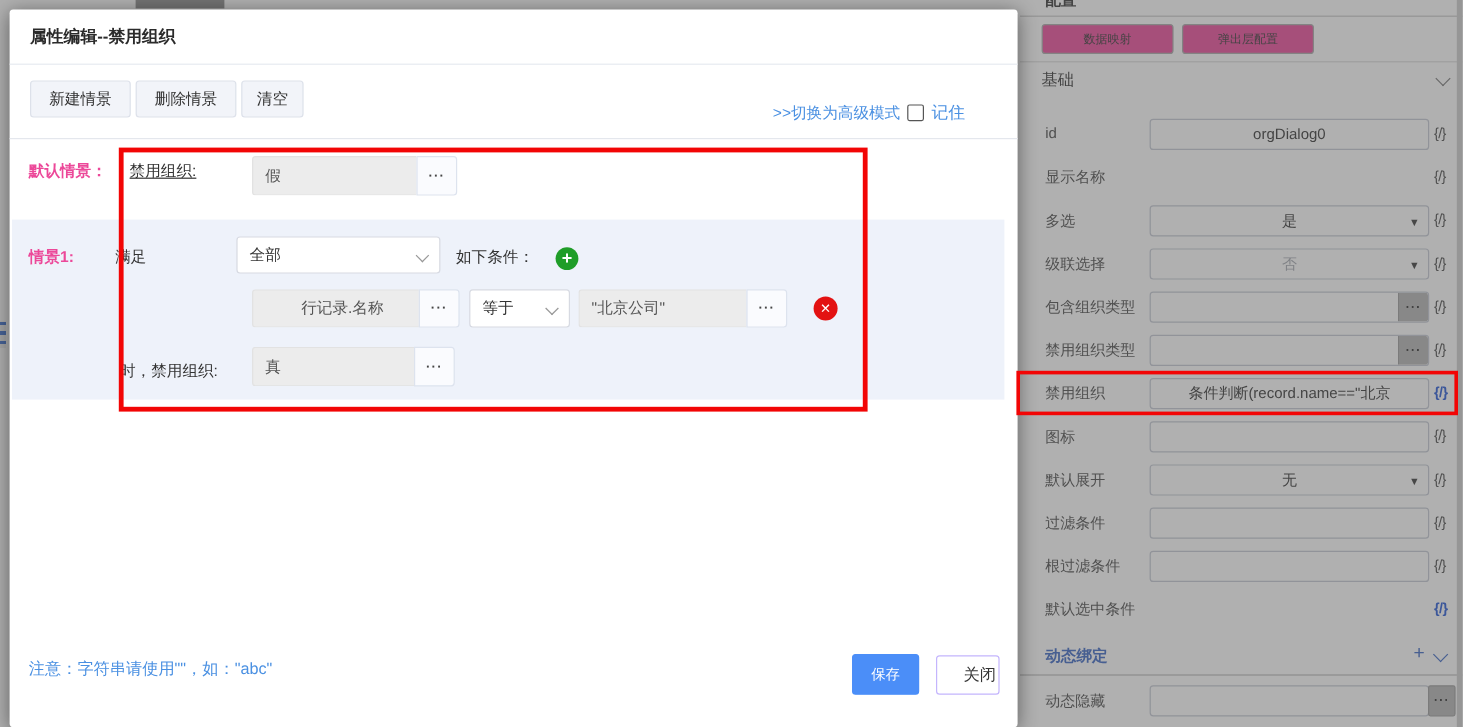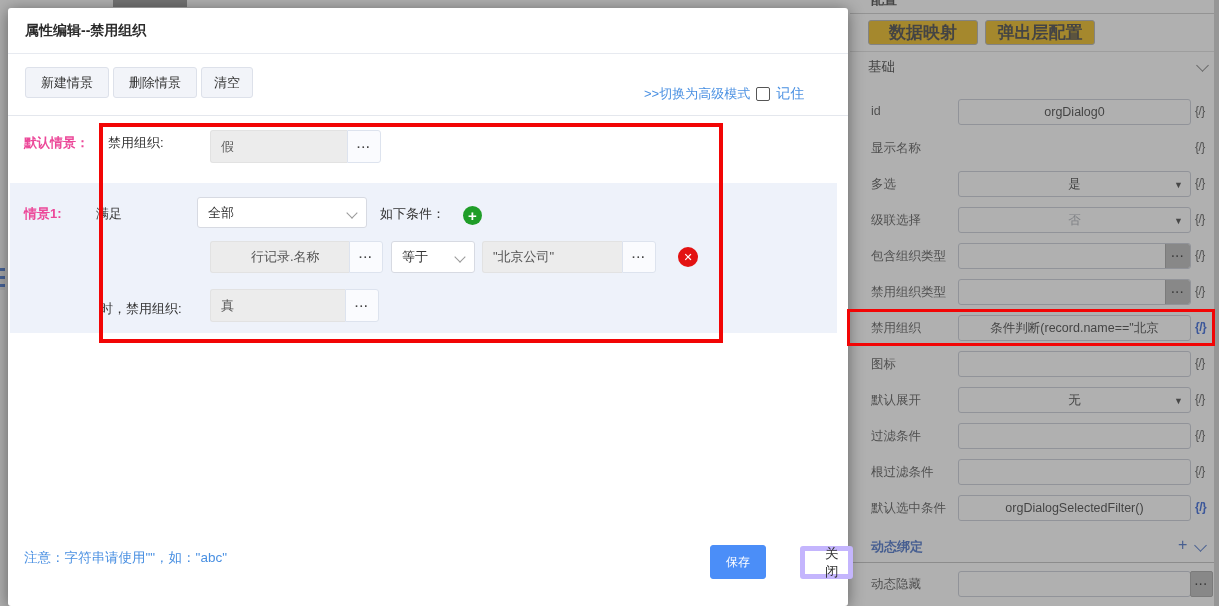--- a/index.html
+++ b/index.html
@@ -5,21 +5,21 @@
   * { margin:0; padding:0; box-sizing:border-box; }
   html,body { width:1219px; height:606px; overflow:hidden; background:#fff;
     font-family:"Liberation Sans","DejaVu Sans",sans-serif; font-size:13px; color:#333; }
   .abs { position:absolute; }
 
   
   #panel { position:absolute; left:850px; top:0; width:369px; height:606px; background:#fff; z-index:1; }
   .clipped-head { position:absolute; left:21px; top:-9px; font-weight:bold; color:#333; }
   .top-div { position:absolute; left:0; right:0; top:13px; border-top:1px solid #c9c9c9; }
   .pbtn { position:absolute; top:20px; height:25px; border:1px solid #aaa; border-radius:3px;
-    background:#eab308; color:#333; font-size:17px; display:flex; align-items:center; justify-content:center;font-weight:bold; }
+    background:#ec4899; color:#333; font-size:10px; display:flex; align-items:center; justify-content:center; }
   .pbtn.b1 { left:18px; width:110px; }
   .pbtn.b2 { left:135px; width:110px; }
   .btn-div { position:absolute; left:0; right:0; top:51px; border-top:1px solid #ddd; }
   .sec-head { position:absolute; left:18px; top:58px; font-size:13.5px; color:#333; }
   .chev { width:9px; height:9px; border-right:1.6px solid #777; border-bottom:1.6px solid #777;
     transform:rotate(45deg); display:inline-block; }
   .chev-basic { position:absolute; right:12px; top:61px; }
   #panel-fields { position:absolute; left:0; top:94px; width:369px; }
   .p-row { position:relative; height:36px; }
   .p-label { position:absolute; left:21px; top:10px; font-size:12.5px; color:#4a4a4a; white-space:nowrap; }
@@ -87,22 +87,22 @@
     background:#1f9d28; color:#fff; font-size:15px; font-weight:bold; display:flex;
     align-items:center; justify-content:center; line-height:1; }
   .del-ic { position:absolute; left:670px; top:239px; width:20px; height:20px; border-radius:50%;
     background:#e31212; color:#fff; font-size:11px; font-weight:bold; display:flex;
     align-items:center; justify-content:center; }
 
   .note { position:absolute; left:16px; top:541px; color:#4a90e2; font-size:13.5px; }
   .save-btn { position:absolute; left:702px; top:537px; width:56px; height:34px; background:#4b8ef8;
     border:1px solid #4b8ef8; border-radius:3px; color:#fff; font-size:12px;
     display:flex; align-items:center; justify-content:center; }
-  .close-btn { position:absolute; left:792px; top:538px; width:53px; height:33px; background:#fff;
-    border:5px solid #c4b5fd; border-radius:3px; color:#333; font-size:13.5px;
+  .close-btn { position:absolute; left:772px; top:538px; width:53px; height:33px; background:#fff;
+    border:1px solid #c4b5fd; border-radius:3px; color:#333; font-size:13.5px;
     display:flex; align-items:center; justify-content:center;padding-left:20px; }
 
   
   .anno { position:absolute; border:4px solid #f20505; z-index:30; pointer-events:none; }
   #annoA { left:99px; top:123px; width:624px; height:220px; }
   #annoB { left:847px; top:309px; width:368px; height:37px; border-width:3px; }
 </style>
 </head>
 <body>
 
@@ -193,23 +193,20 @@
       </div>
       <div class="p-row">
         <span class="p-label">根过滤条件</span>
         <div class="p-ctl">
           <span></span>
         </div>
         <span class="p-badge">{/}</span>
       </div>
       <div class="p-row">
         <span class="p-label">默认选中条件</span>
-        <div class="p-ctl">
-          <span>orgDialogSelectedFilter()</span>
-        </div>
         <span class="p-badge blue">{/}</span>
       </div>
     </div>
 
   <div class="dyn-head">动态绑定</div>
   <div class="dyn-plus">+</div>
   <span class="chev dyn-chev"></span>
   <div class="dyn-div"></div>
   <div id="dyn-fields">
       <div class="p-row">
@@ -236,21 +233,21 @@
 
   <div class="mode-row">
     <span class="mode-link">&gt;&gt;切换为高级模式</span>
     <span class="cbx"></span>
     <span class="remember">记住</span>
   </div>
 
   <div class="dlg-div"></div>
 
   <span class="abs bold-lbl" style="left:16px; top:126px;">默认情景：</span>
-  <span class="abs lbl" style="left:100px; top:126px;">禁用组织:</span>
+  <span class="abs lbl" style="left:100px; top:126px;text-decoration:underline;">禁用组织:</span>
   <div class="vm" style="left:202px; top:122px; height:33px;">
     <span class="val" style="width:137px;">假</span>
     <span class="more">···</span>
   </div>
 
   <div class="scn-box"></div>
   <span class="abs bold-lbl" style="left:16px; top:197px;">情景1:</span>
   <span class="abs lbl" style="left:88px; top:197px;font-family:Liberation Serif, serif;">满足</span>
   <div class="dlg-select" style="left:189px; top:189px; width:170px; height:31px;">
     <span>全部</span>

